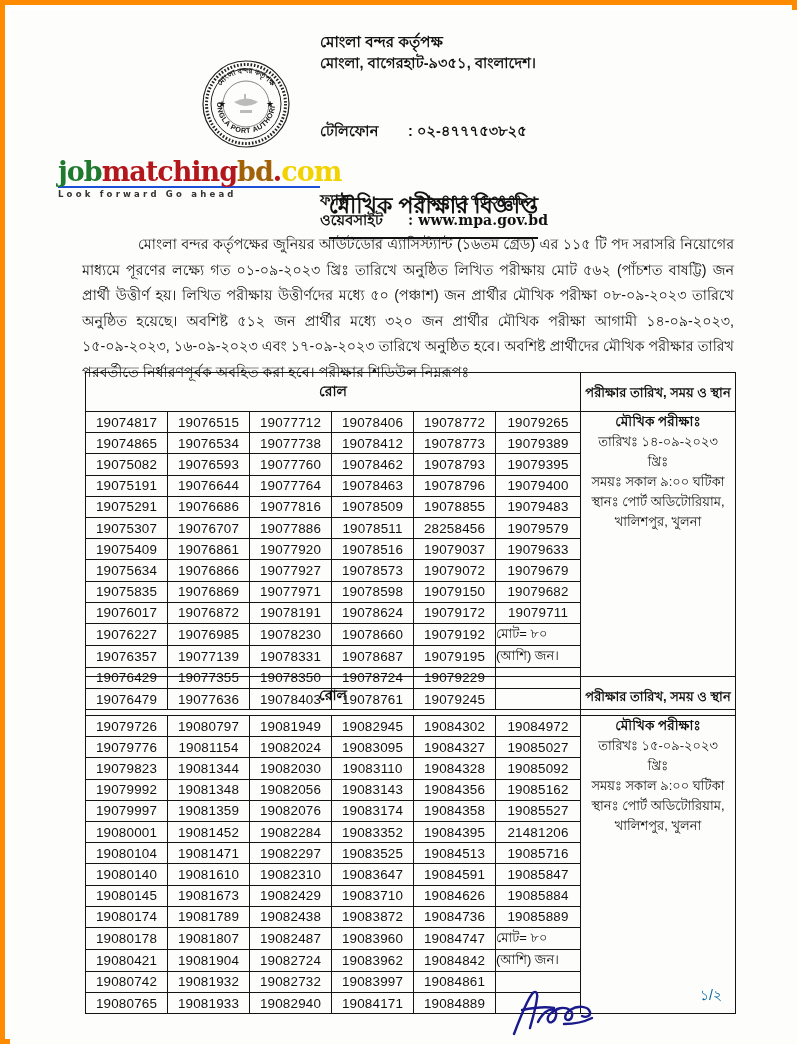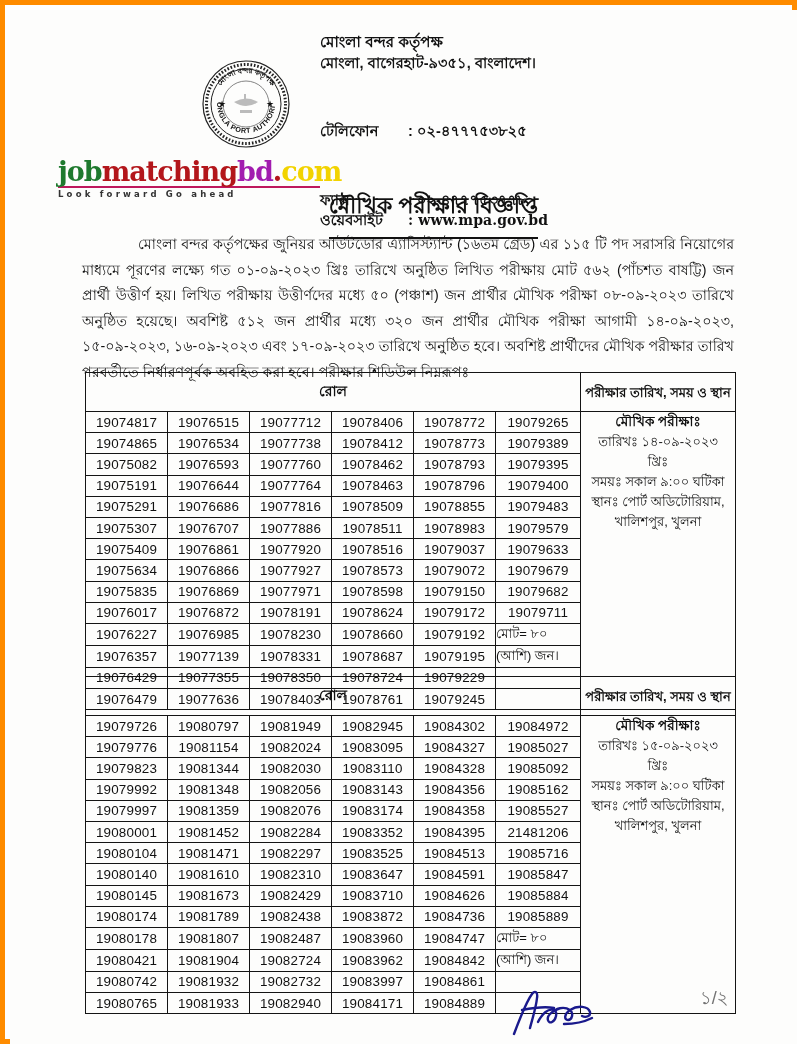--- a/index.html
+++ b/index.html
@@ -79,30 +79,30 @@
   #wm-main {
     font-family: "DejaVu Serif", serif;
     font-weight: 700;
     font-size: 27px;
     letter-spacing: -1px;
     line-height: 28px;
     white-space: nowrap;
   }
   .wm-job   { color: #1f7a2e; }
   .wm-match { color: #b3161b; }
-  .wm-bd    { color: #a21caf; }
+  .wm-bd    { color: #a16207; }
   .wm-dot   { color: #b3161b; }
   .wm-com   { color: #f2d300; }
   #wm-sub {
     font-family: "DejaVu Sans", sans-serif;
     font-weight: 700;
     font-size: 8.5px;
     letter-spacing: 3.2px;
     color: #333;
-    border-top: 2px solid #be185d;
+    border-top: 2px solid #1d4ed8;
     padding-top: 1px;
     margin-top: 0px;
     white-space: nowrap;
   }
 
   
   #doc-title {
     position: absolute;
     left: 0; right: 0;
     top: 178px;
@@ -207,22 +207,22 @@
     position: absolute;
     left: 492px;
     top: 978px;
     width: 120px;
     height: 50px;
   }
   #page-number {
     position: absolute;
     left: 690px;
     top: 974px;
-    font-size: 18px;
-    color: #737373;
+    font-size: 14px;
+    color: #0369a1;
     font-weight: 500;
   }
 </style>
 </head>
 <body>
 
 <div id="page-frame">
   <div id="page-inner">
 
     <div id="letterhead">
@@ -338,21 +338,21 @@
             <td class="roll-cell">19077816</td>
             <td class="roll-cell">19078509</td>
             <td class="roll-cell">19078855</td>
             <td class="roll-cell">19079483</td>
           </tr>
           <tr>
             <td class="roll-cell">19075307</td>
             <td class="roll-cell">19076707</td>
             <td class="roll-cell">19077886</td>
             <td class="roll-cell">19078511</td>
-            <td class="roll-cell">19078983</td>
+            <td class="roll-cell">28258456</td>
             <td class="roll-cell">19079579</td>
           </tr>
           <tr>
             <td class="roll-cell">19075409</td>
             <td class="roll-cell">19076861</td>
             <td class="roll-cell">19077920</td>
             <td class="roll-cell">19078516</td>
             <td class="roll-cell">19079037</td>
             <td class="roll-cell">19079633</td>
           </tr>

